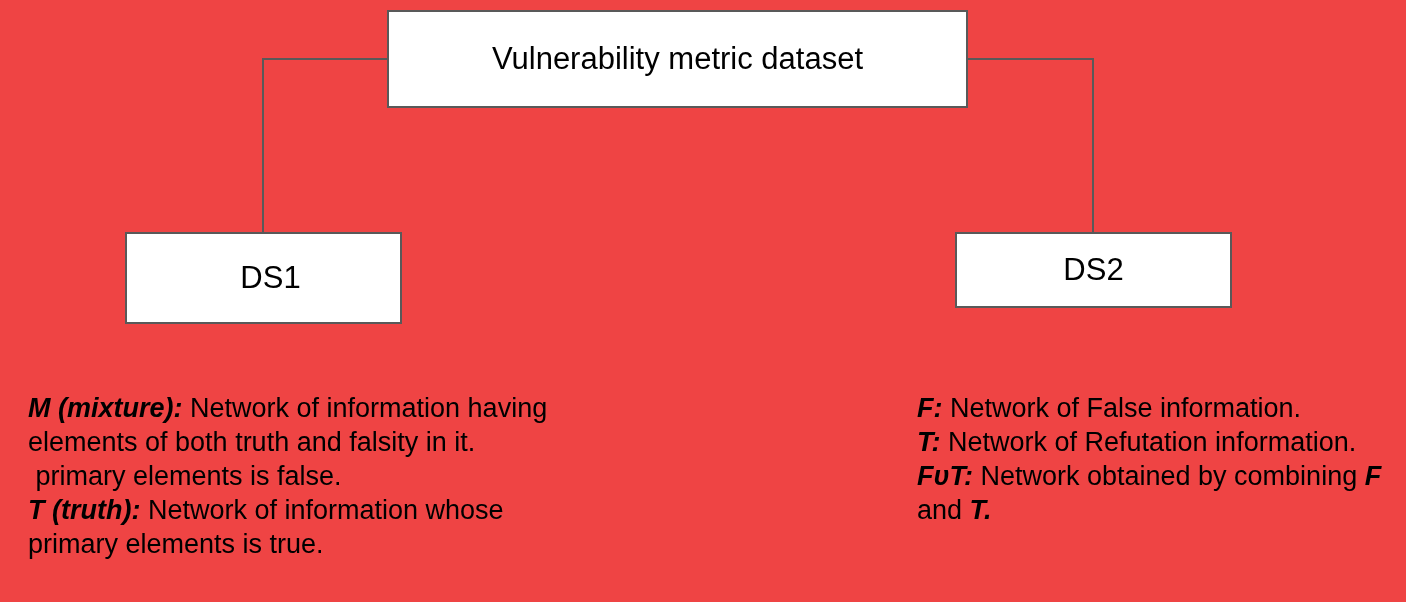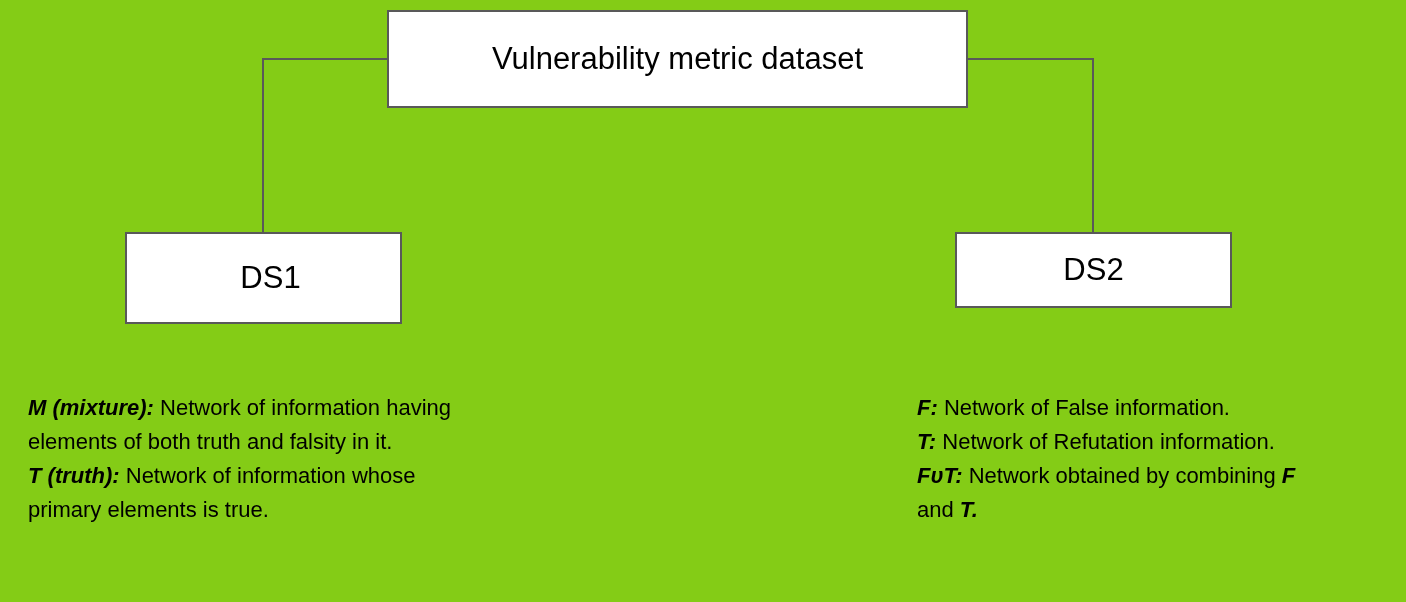--- a/index.html
+++ b/index.html
@@ -4,21 +4,21 @@
 <style>
   html, body {
     margin: 0;
     padding: 0;
     background: #ffffff;
   }
   #canvas {
     position: relative;
     width: 1406px;
     height: 602px;
-    background: #84cc16;
+    background: #ef4444;
     font-family: "Liberation Sans", "DejaVu Sans", sans-serif;
     color: #000000;
     overflow: hidden;
   }
   .node {
     position: absolute;
     box-sizing: border-box;
     border: 2px solid #595959;
     background: #ffffff;
     display: flex;
@@ -38,21 +38,21 @@
     position: absolute;
     background: #595959;
   }
   #conn-left-h  { left: 262px;  top: 58px;  width: 125px; height: 2px; }
   #conn-left-v  { left: 262px;  top: 58px;  width: 2px;   height: 174px; }
   #conn-right-h { left: 968px;  top: 58px;  width: 126px; height: 2px; }
   #conn-right-v { left: 1092px; top: 58px;  width: 2px;   height: 174px; }
 
   .notes {
     position: absolute;
-    font-size: 22px;
+    font-size: 27px;
     line-height: 34px;
     color: #000000;
   }
   #left-notes  { left: 28px;  top: 391px; width: 620px; }
   #right-notes { left: 917px; top: 391px; width: 500px; }
   .note-line {
     white-space: pre-wrap;
   }
   .bi {
     font-weight: bold;
@@ -77,20 +77,21 @@
     <span class="node-label">DS1</span>
   </div>
 
   <div class="node" id="ds2-node">
     <span class="node-label">DS2</span>
   </div>
 
   <div class="notes" id="left-notes">
       <div class="note-line"><span class="bi">M (mixture):</span><span> Network of information having</span></div>
       <div class="note-line"><span>elements of both truth and falsity in it.</span></div>
+      <div class="note-line"><span> primary elements is false.</span></div>
       <div class="note-line"><span class="bi">T (truth):</span><span> Network of information whose</span></div>
       <div class="note-line"><span>primary elements is true.</span></div>
     </div>
 
   <div class="notes" id="right-notes">
       <div class="note-line"><span class="bi">F:</span><span> Network of False information.</span></div>
       <div class="note-line"><span class="bi">T:</span><span> Network of Refutation information.</span></div>
       <div class="note-line"><span class="bi">FυT:</span><span> Network obtained by combining </span><span class="bi">F</span></div>
       <div class="note-line"><span>and </span><span class="bi">T.</span></div>
     </div>

